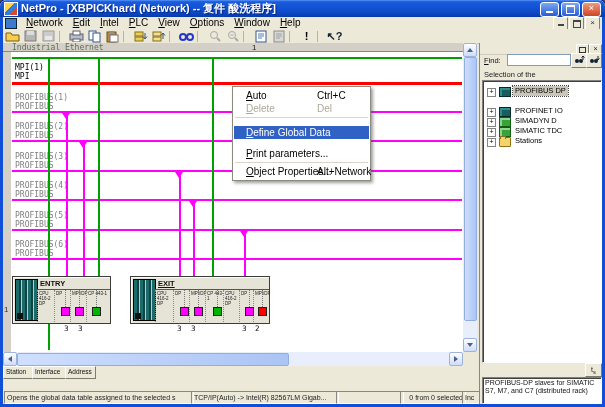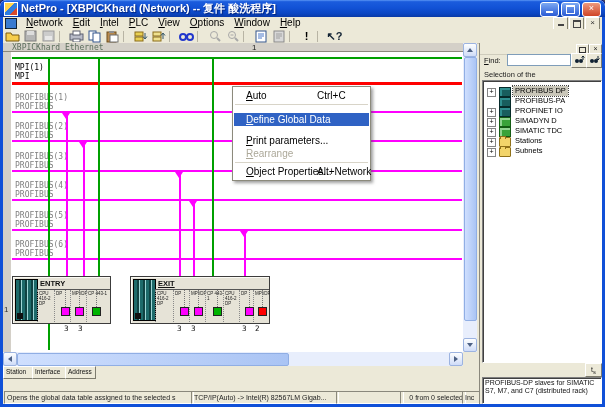--- a/index.html
+++ b/index.html
@@ -255,21 +255,21 @@
           <path d="M3 4 h6 M3 6 h6 M3 8 h4" stroke="#a0a0a0"></path>
         </svg>
       </div>
     <div class="tsep"></div>
     <div class="tbtn tbtxt">!</div>
     <div class="tsep"></div>
     <div class="tbtn tbtxt" style="color:#123;">↖?</div>
   </div>
 
   <div class="ruler-top">
-    <span class="ethlabel">XBPICKhard Ethernet</span>
+    <span class="ethlabel">Industrial Ethernet</span>
     <span class="pagecol">1</span>
   </div>
   <div class="ruler-left">
     <span class="pagerow">1</span>
   </div>
 
   <div class="canvas">
 
     <div class="hline c-eth" style="top:5px;height:2px;"></div>
 
@@ -415,73 +415,64 @@
         </svg>
       </div>
     <div class="cat-header">Selection of the</div>
 
     <div class="tree">
       <div class="trow sel" style="top:5px;">
         <span class="texp">+</span>
         <span class="ticon icon-net"></span>
         <span class="tlabel">PROFIBUS DP</span>
       </div>
-      <div class="trow" style="top:15px;">
-        <span class="ticon icon-net"></span>
-        <span class="tlabel">PROFIBUS-PA</span>
-      </div>
       <div class="trow" style="top:25px;">
         <span class="texp">+</span>
         <span class="ticon icon-net"></span>
         <span class="tlabel">PROFINET IO</span>
       </div>
       <div class="trow" style="top:45px;">
         <span class="texp">+</span>
         <span class="ticon icon-chip"></span>
         <span class="tlabel">SIMATIC TDC</span>
       </div>
       <div class="trow" style="top:35px;">
         <span class="texp">+</span>
         <span class="ticon icon-chip"></span>
         <span class="tlabel">SIMADYN D</span>
       </div>
       <div class="trow" style="top:55px;">
         <span class="texp">+</span>
         <span class="ticon icon-folder"></span>
         <span class="tlabel">Stations</span>
       </div>
-      <div class="trow" style="top:65px;">
-        <span class="texp">+</span>
-        <span class="ticon icon-folder"></span>
-        <span class="tlabel">Subnets</span>
-      </div>
     </div>
 
     <div class="profilebtn">t<sub>s</sub></div>
     <div class="catdesc">PROFIBUS-DP slaves for SIMATIC S7, M7, and C7 (distributed rack)</div>
   </div>
 
   <div class="ctxmenu">
     <div class="ctxitem">
       <span class="lab">Auto</span>
       <span class="sc">Ctrl+C</span>
     </div>
+    <div class="ctxitem dis">
+      <span class="lab">Delete</span>
+      <span class="sc">Del</span>
+    </div>
     <div class="ctxsep"></div>
     <div class="ctxitem hl">
       <span class="lab">Define Global Data</span>
       <span class="sc"></span>
     </div>
     <div class="ctxitem">
       <span class="lab">Print parameters...</span>
       <span class="sc"></span>
     </div>
-    <div class="ctxitem dis">
-      <span class="lab">Rearrange</span>
-      <span class="sc"></span>
-    </div>
     <div class="ctxsep"></div>
     <div class="ctxitem">
       <span class="lab">Object Properties...</span>
       <span class="sc">Alt+Network</span>
     </div>
   </div>
 
   <div class="borderL"></div>
   <div class="borderR"></div>
   <div class="borderB"></div>

